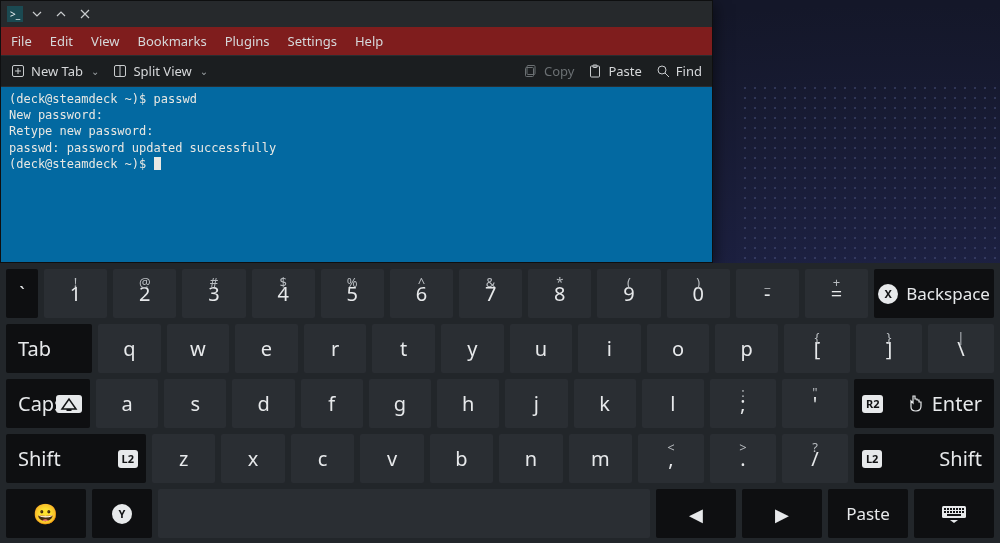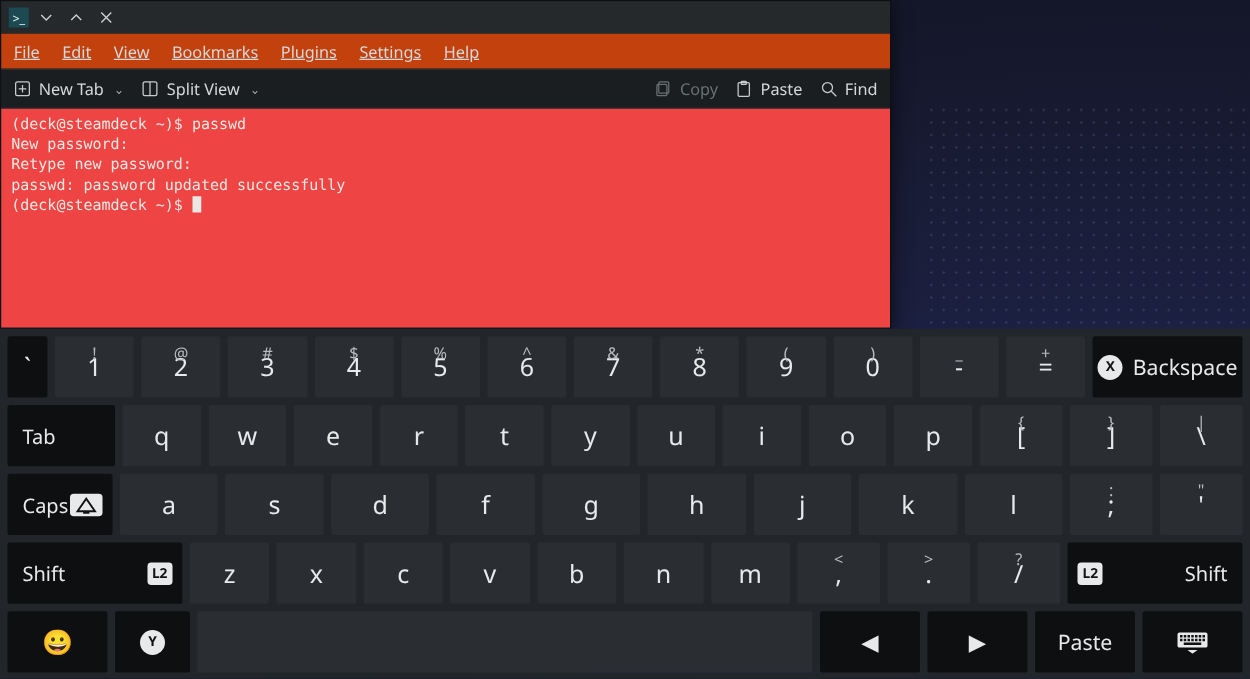--- a/index.html
+++ b/index.html
@@ -32,38 +32,38 @@
   }
   .titlebar .app-icon {
     width: 16px; height: 16px; background: #1b4a52; margin-right: 8px;
     display: flex; align-items: center; justify-content: center; font-size: 10px; color: #e9eff1;
   }
   .titlebar .title { flex: 1; text-align: center; }
   .win-controls { display: flex; gap: 6px; }
   .win-controls span { width: 18px; text-align: center; color: #c9ccce; cursor: default; }
 
   .menubar {
-    height: 28px; background: #c2410c; display: flex; align-items: center;
-    gap: 18px; padding: 0 10px; font-size: 13px; color: #d6d8da; text-decoration: underline;
+    height: 28px; background: #7f1d1d; display: flex; align-items: center;
+    gap: 18px; padding: 0 10px; font-size: 13px; color: #d6d8da;
   }
   .menubar span { cursor: default; }
 
   .toolbar {
     height: 32px; background: #1b1e20; display: flex; align-items: center;
     padding: 0 10px; font-size: 13px; color: #d6d8da; border-top: 1px solid #2a2d30; border-bottom: 1px solid #2a2d30;
   }
   .tb-left { display: flex; gap: 14px; }
   .tb-right { margin-left: auto; display: flex; gap: 14px; align-items: flex-end; }
   .tb-btn { display: flex; align-items: center; gap: 6px; color: #d6d8da; }
   .tb-btn.dim { color: #6b7073; }
   .tb-ico { width: 14px; height: 14px; display: inline-flex; align-items: center; justify-content: center; }
   .small-caret { font-size: 10px; color: #9ea3a6; margin-left: 2px; }
 
   .term {
-    flex: 1; background: #ef4444; padding: 4px 8px;
+    flex: 1; background: #0369a1; padding: 4px 8px;
     font-family: "DejaVu Sans Mono", "Consolas", monospace; font-size: 12px;
     line-height: 1.35; color: #e9e8e3; white-space: pre;
   }
   .term .cursor { display:inline-block; width:7px; height:13px; background:#e9e8e3; vertical-align:-2px; }
   .term .yellow { color:#e9e8e3; }
 
   
   .kbd {
     position: absolute; left: 0; bottom: 0; width: 1000px; height: 280px;
     background: #22262a; padding: 6px; display: flex; flex-direction: column; gap: 6px;
@@ -91,21 +91,21 @@
   svg { display:block; }
 
   
   .w60 { width: 60px; } .w66 { width: 66px; }
   .w80 { width: 80px; } .w86 { width: 86px; }
   .w100 { width: 84px; } .w120 { width: 120px; } .w140 { width: 140px; }
   .h48 { height: 49px; }
   .grow { flex: 1; }
   .left { align-items: flex-start; padding-left: 12px; }
   .right { align-items: flex-end; padding-right: 12px; }
-  .key.left .label, .key.right .label { font-size: 16px; }
+  .key.left .label, .key.right .label { font-size: 20px; }
   .corner-badge-r { position: absolute; right: 8px; top: 50%; transform: translateY(-50%); }
   .corner-badge-l { position: absolute; left: 8px; top: 50%; transform: translateY(-50%); }
 </style>
 </head>
 <body>
 
 <div class="desktop">
   <div class="dots"></div>
 </div>
 
@@ -350,20 +350,31 @@
         <span class="lower">l</span>
       </div>
     <div class="key h48 w66">
         <span class="upper">:</span>
         <span class="lower">;</span>
       </div>
     <div class="key h48 w66">
         <span class="upper">"</span>
         <span class="lower">'</span>
       </div>
+    <div class="key dark h48 right w140">
+      <span class="badge white corner-badge-l">R2</span>
+      <div class="combo">
+        <span>
+          <svg width="16" height="18" viewBox="0 0 16 18">
+              <path d="M5 1 V8 L3 6 V12 Q3 16 8 16 Q13 16 13 11 V7 L11 7 V5 L9 5 V4 L7 4 V1 Z" fill="none" stroke="#e7e9eb" stroke-width="1.2"></path>
+            </svg>
+        </span>
+        <span class="label">Enter</span>
+      </div>
+    </div>
   </div>
 
   <div class="row">
     <div class="key dark h48 left w140">
       <span class="label">Shift</span>
       <span class="badge white corner-badge-r">L2</span>
     </div>
     <div class="key h48 grow">
         <span class="lower">z</span>
       </div>

